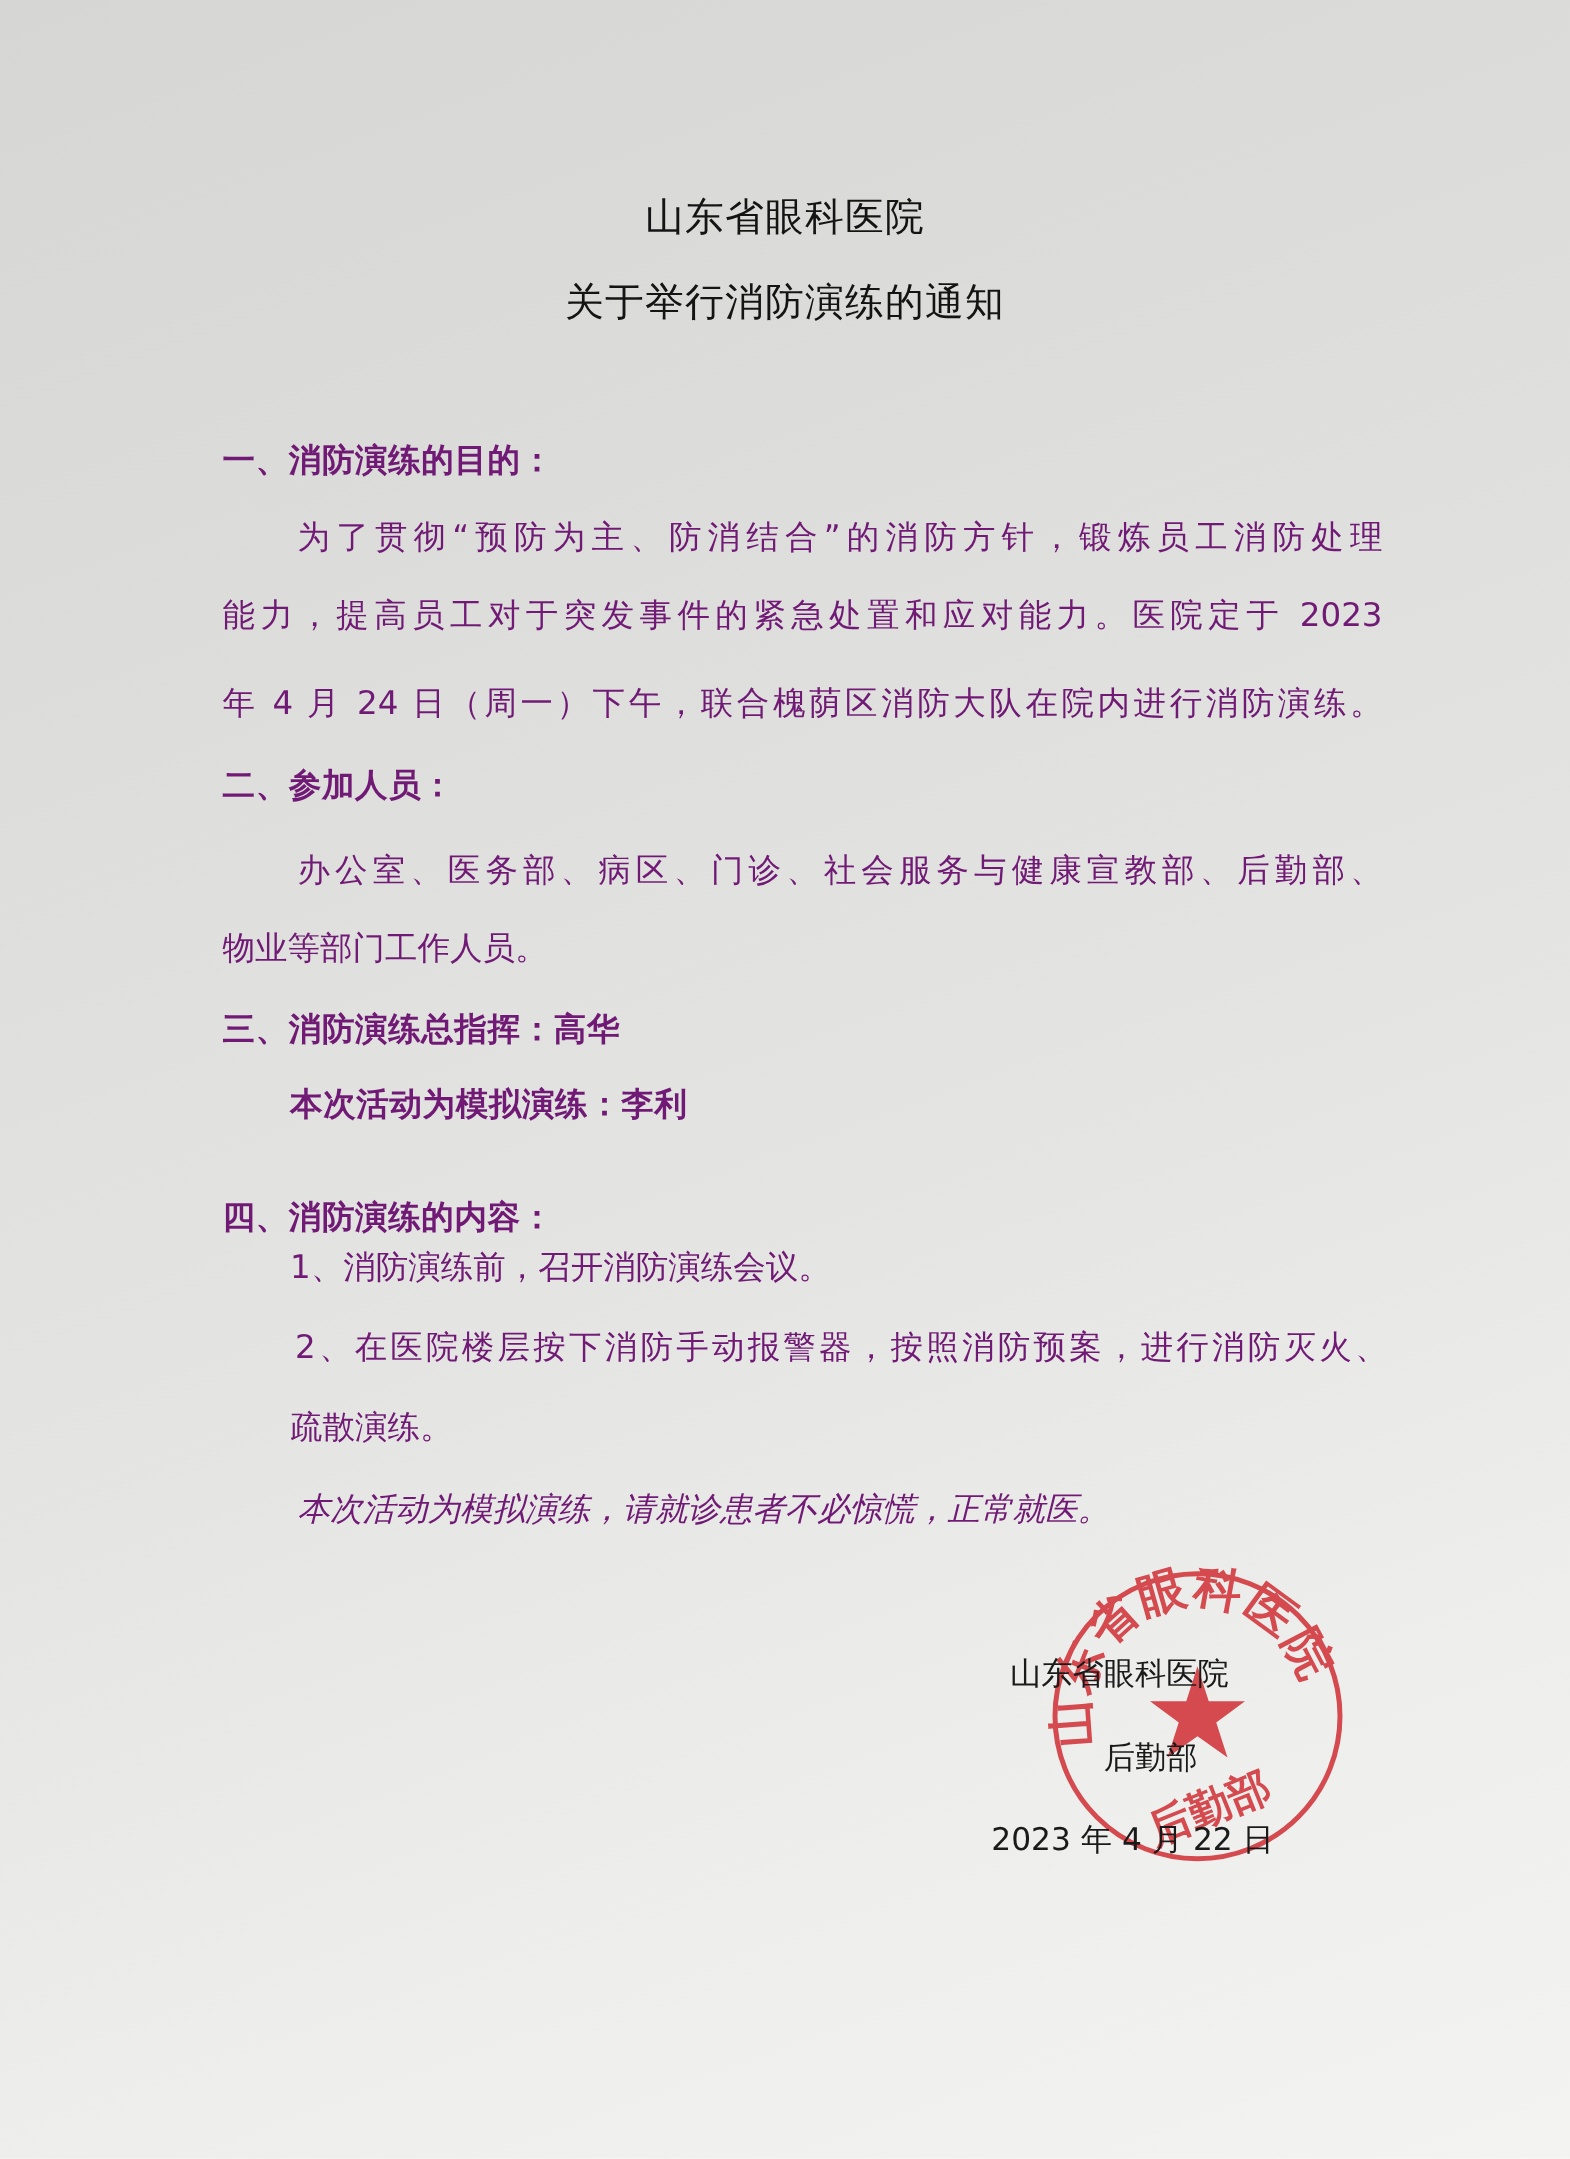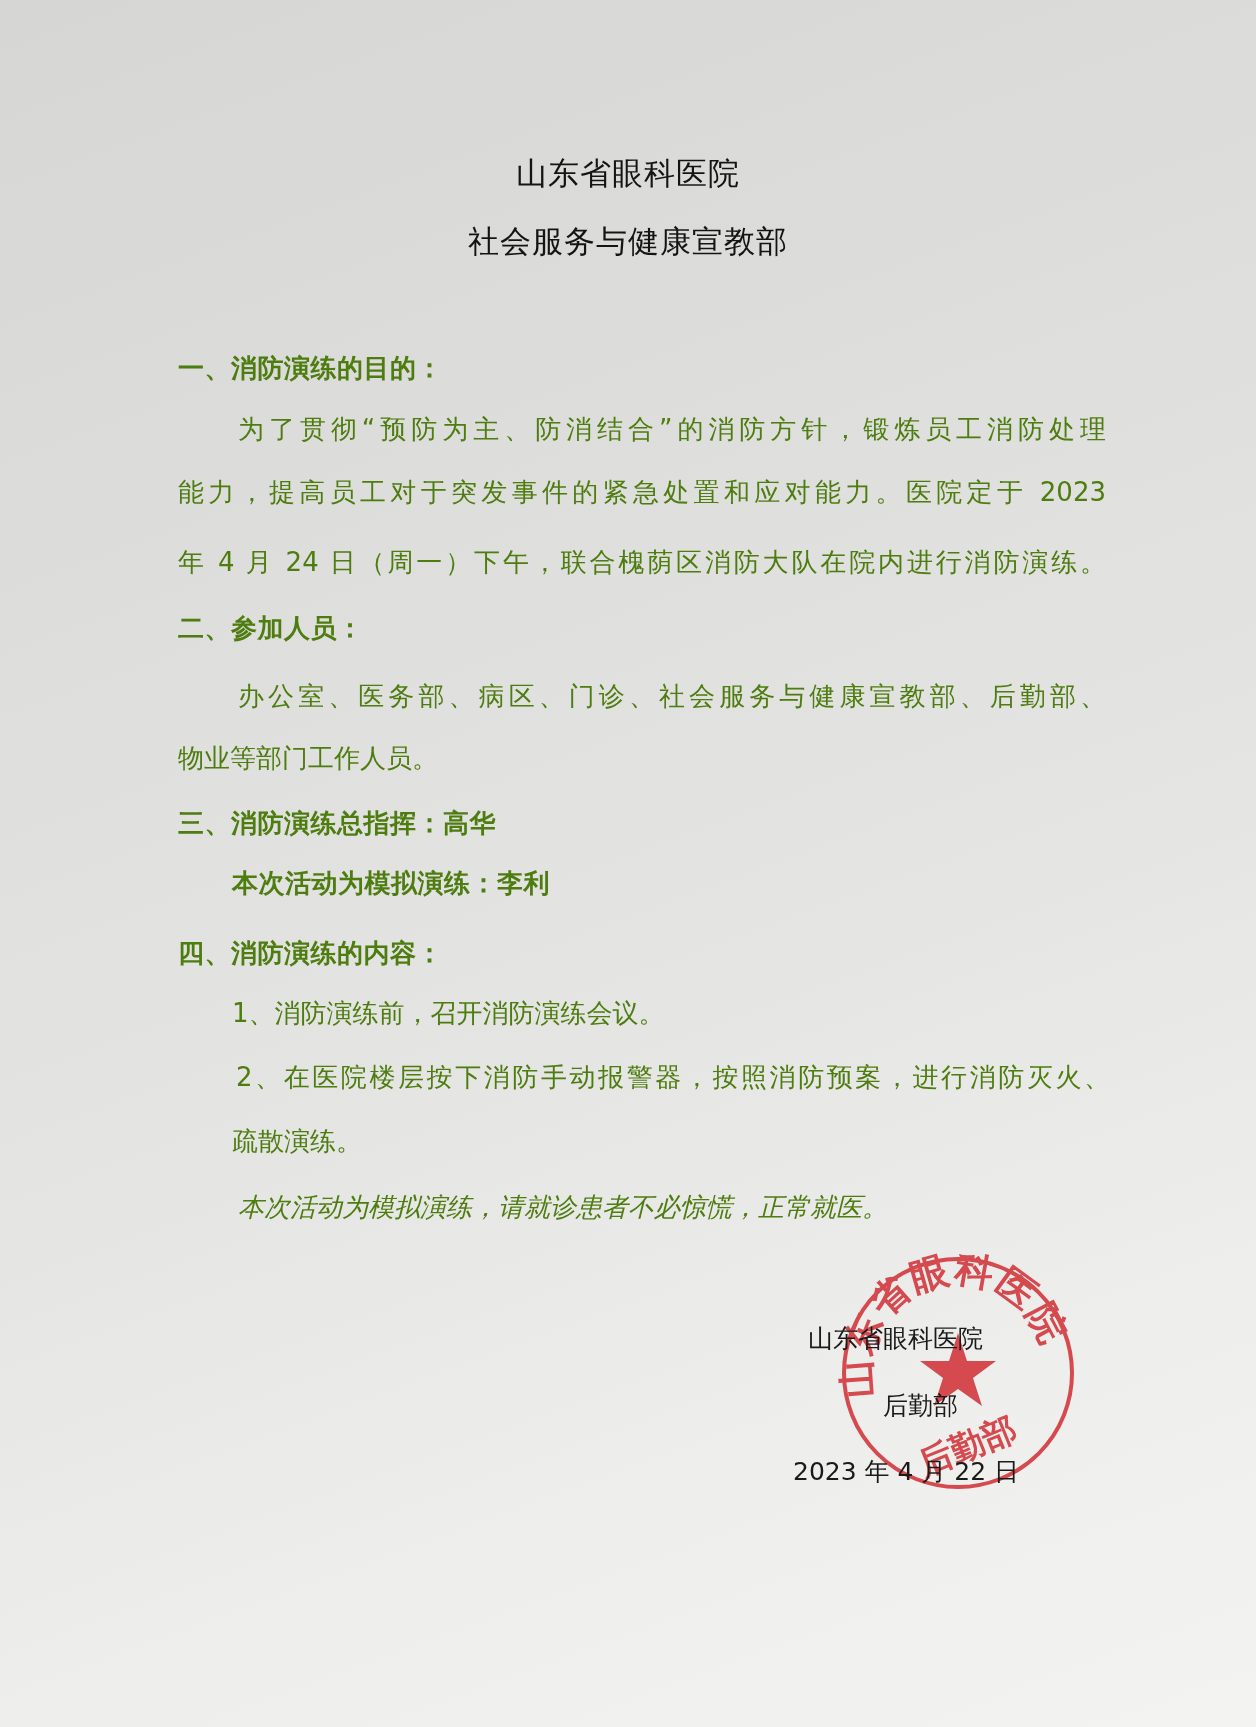--- a/index.html
+++ b/index.html
@@ -19,21 +19,21 @@
       text-align: center;
       font-size: 31px;
       letter-spacing: 1px;
       color: #141414;
     }
     .line {
       position: absolute;
       left: 178px;
       white-space: nowrap;
       font-size: 26px;
-      color: #4d7c0f;
+      color: #701a75;
     }
     .heading {
       font-weight: bold;
       letter-spacing: 0.5px;
     }
     .justify {
       width: 928px;
       text-align: justify;
       text-align-last: justify;
     }
@@ -51,35 +51,35 @@
       width: 240px;
       height: 240px;
       z-index: 2;
       opacity: 0.88;
     }
   </style>
 </head>
 <body>
 
 <div class="doc-title" style="top:153px;">山东省眼科医院</div>
-<div class="doc-title" style="top:221px;">社会服务与健康宣教部</div>
+<div class="doc-title" style="top:221px;">关于举行消防演练的通知</div>
 
 <div class="line heading" style="top:351px;">一、消防演练的目的：</div>
 <div class="line" style="top:412px; left:238px; width:868px; text-align:justify; text-align-last:justify;">为了贯彻“预防为主、防消结合”的消防方针，锻炼员工消防处理</div>
 <div class="line justify" style="top:475px;">能力，提高员工对于突发事件的紧急处置和应对能力。医院定于 2023</div>
 <div class="line justify" style="top:545px;">年 4 月 24 日（周一）下午，联合槐荫区消防大队在院内进行消防演练。</div>
 
 <div class="line heading" style="top:611px;">二、参加人员：</div>
 <div class="line" style="top:679px; left:238px; width:868px; text-align:justify; text-align-last:justify;">办公室、医务部、病区、门诊、社会服务与健康宣教部、后勤部、</div>
 <div class="line" style="top:741px;">物业等部门工作人员。</div>
 
 <div class="line heading" style="top:806px;">三、消防演练总指挥：高华</div>
 <div class="line heading" style="top:866px; left:232px;">本次活动为模拟演练：李利</div>
 
-<div class="line heading" style="top:936px;text-align:center;">四、消防演练的内容：</div>
+<div class="line heading" style="top:956px;text-align:center;">四、消防演练的内容：</div>
 <div class="line" style="top:996px; left:232px;text-align:center;">1、消防演练前，召开消防演练会议。</div>
 <div class="line" style="top:1060px; left:236px; width:874px; text-align:justify; text-align-last:justify;">2、在医院楼层按下消防手动报警器，按照消防预案，进行消防灭火、</div>
 <div class="line" style="top:1124px; left:232px;">疏散演练。</div>
 
 <div class="line" style="top:1190px; left:238px;font-style:italic;">本次活动为模拟演练，请就诊患者不必惊慌，正常就医。</div>
 
 <svg class="seal" viewBox="0 0 240 240">
   <defs>
     <path id="sealArc" d="M 38 150 A 88 88 0 1 1 205 140"></path>
   </defs>

